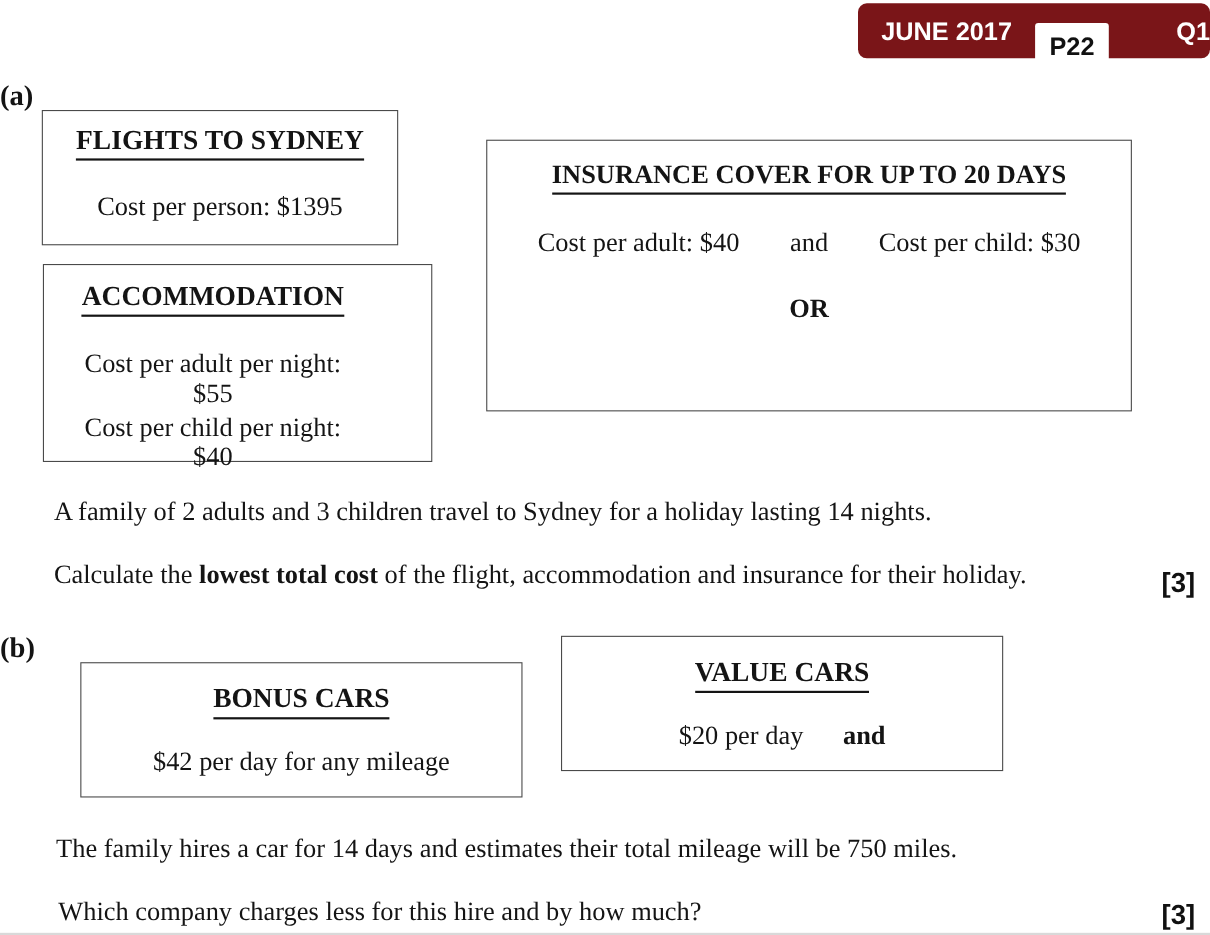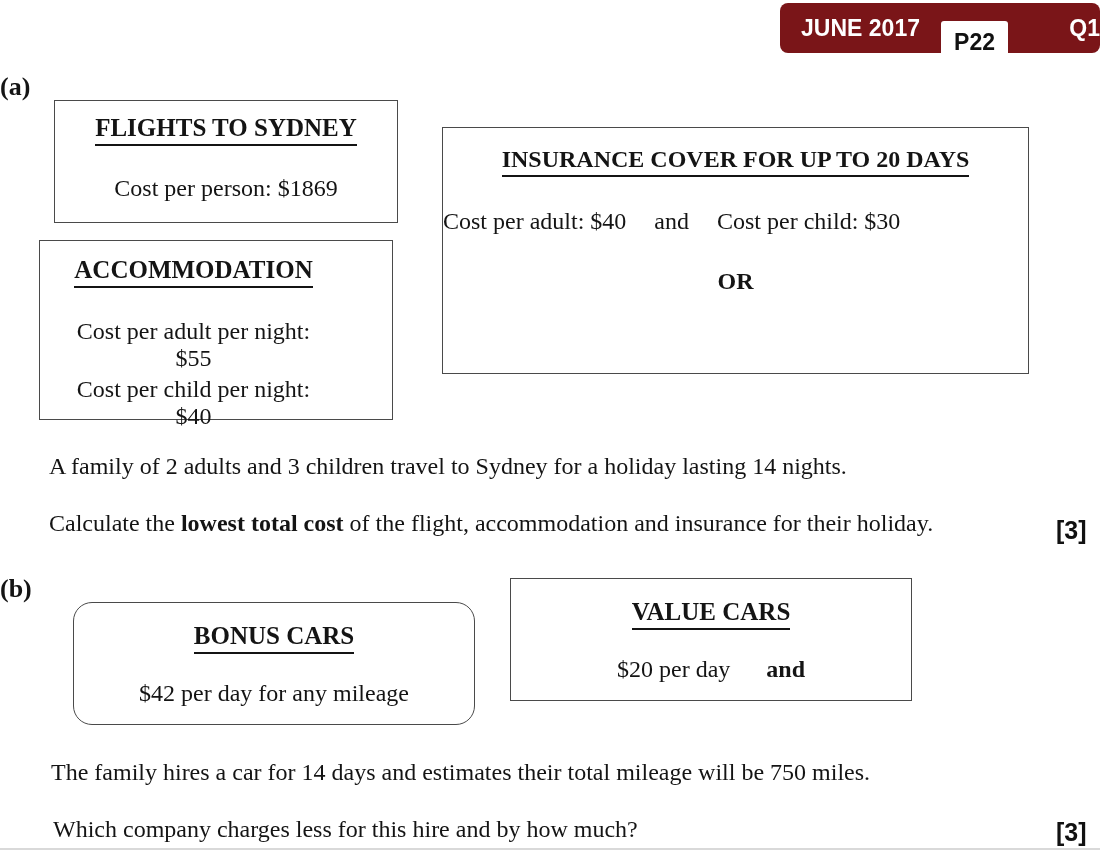--- a/index.html
+++ b/index.html
@@ -41,24 +41,24 @@
   }
   .part-label.a { top: 72px; }
   .part-label.b { top: 574px; }
 
   
   .box {
     position: absolute;
     border: 1px solid #4a4a4a;
     background: #ffffff;
   }
-  .box-flights       { left: 54px;  top: 100px; width: 322px; height: 121px; padding-left: 20px; }
+  .box-flights       { left: 38px;  top: 100px; width: 322px; height: 121px; }
   .box-accommodation { left: 39px;  top: 240px; width: 352px; height: 178px; }
   .box-insurance     { left: 442px; top: 127px; width: 585px; height: 245px; }
-  .box-bonus         { left: 73px;  top: 602px; width: 400px; height: 121px; border-radius: 19px; }
+  .box-bonus         { left: 73px;  top: 602px; width: 400px; height: 121px; }
   .box-value         { left: 510px; top: 578px; width: 400px; height: 121px; }
 
   .bt { position: absolute; left: 0; right: 0; text-align: center; }
   .bt .u {
     display: inline-block;
     font-weight: bold; font-size: 25px;
     border-bottom: 2px solid #141414;
     padding-bottom: 2px;
   }
   .box-insurance .bt .u { font-size: 24px; }
@@ -67,21 +67,21 @@
 
   .box-flights .bt { top: 13px; }
   .box-flights .bl { top: 74px; }
 
   .box-accommodation .bt  { top: 15px; }
   .box-accommodation .bl1 { top: 77px; }
   .box-accommodation .bl2 { top: 135px; }
 
   .box-insurance .bt   { top: 18px; }
   .box-insurance .row  { position: absolute; left:0; right:0; top: 80px;
-                         display: flex; justify-content: flex-start; column-gap: 28px;
+                         display: flex; justify-content: center; column-gap: 46px;
                          font-size: 24px; }
   .box-insurance .or   { top: 140px; font-weight: bold; }
   .box-insurance .fam  { top: 199px; }
 
   .box-bonus .bt { top: 19px; }
   .box-bonus .bl { top: 77px; }
 
   .box-value .bt  { top: 19px; }
   .box-value .row { position: absolute; left:0; right:0; top: 77px;
                     display: flex; justify-content: center; column-gap: 36px;
@@ -113,21 +113,21 @@
     <span class="badge-paper">P22</span>
     <span class="badge-q">Q1</span>
   </div>
 
   <div class="part-label a">(a)</div>
 
   <div class="box box-flights">
     <div class="bt">
       <span class="u">FLIGHTS TO SYDNEY</span>
     </div>
-    <div class="bl">Cost per person: $1869</div>
+    <div class="bl">Cost per person: $1395</div>
   </div>
 
   <div class="box box-accommodation">
     <div class="bt">
       <span class="u">ACCOMMODATION</span>
     </div>
     <div class="bl bl1">Cost per adult per night: $55</div>
     <div class="bl bl2">Cost per child per night: $40</div>
   </div>
 

